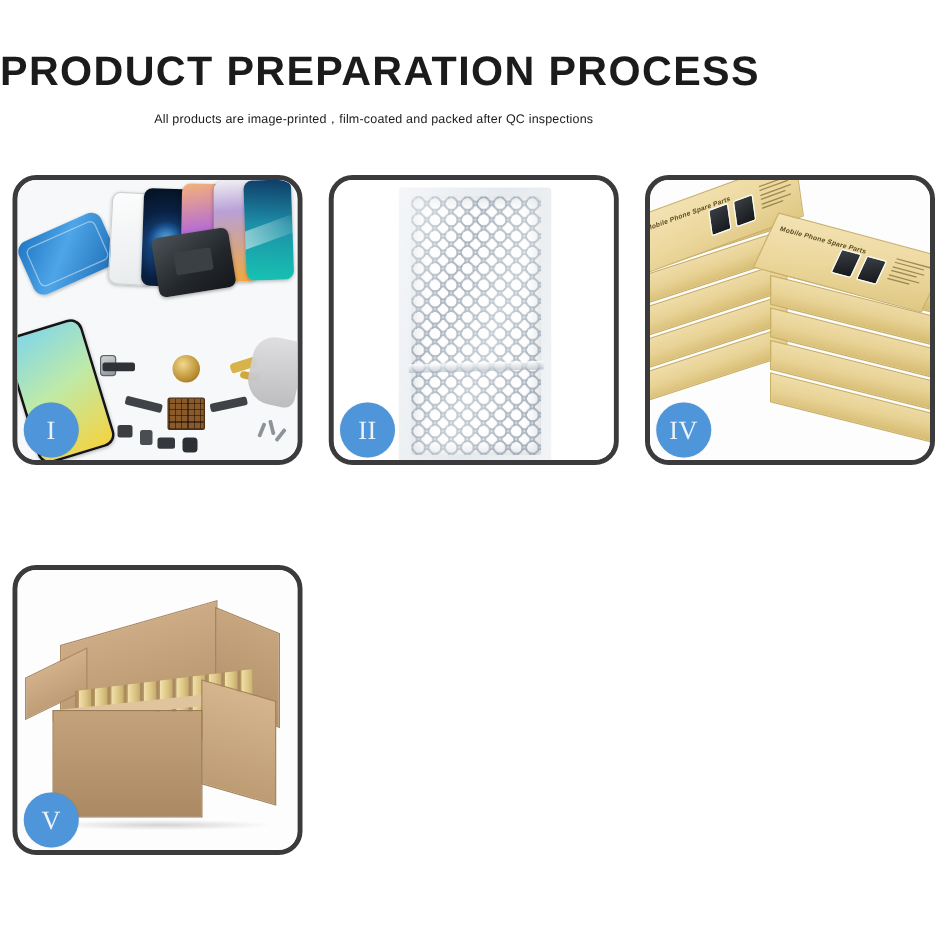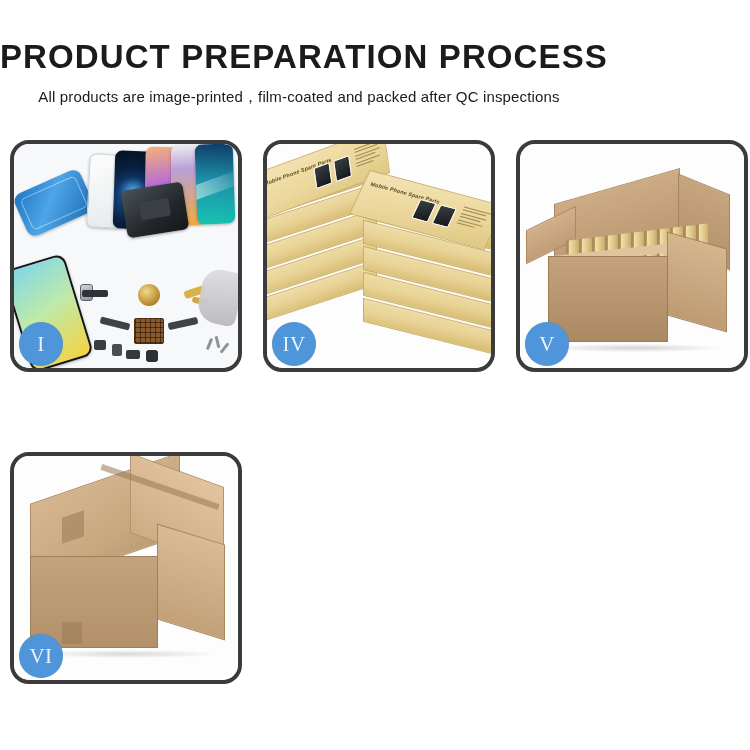--- a/index.html
+++ b/index.html
@@ -28,21 +28,21 @@
     font-size: 33px;
     font-weight: bold;
     letter-spacing: 1.1px;
     color: #1b1b1b;
     font-family: "Liberation Sans", sans-serif;
     white-space: nowrap;
   }
 
   .page-subtitle {
     margin-top: 12px;
-    font-size: 15px;
+    font-size: 10px;
     color: #1b1b1b;
     letter-spacing: 0.15px;
     white-space: nowrap;
     font-family: "Liberation Sans", sans-serif;
   }
 
   
   .grid {
     position: absolute;
     top: 140px;
@@ -466,20 +466,29 @@
         <div class="part-back"></div>
         <div class="part-screws">
           <i></i>
             <i></i>
             <i></i>
         </div>
       </div>
       <div class="badge">I</div>
     </div>
 
+    <div class="panel">
+      <div class="panel-photo p2">
+        <div class="wrap-outer"></div>
+        <div class="wrap-bubbles"></div>
+        <div class="wrap-sheen"></div>
+        <div class="wrap-fold"></div>
+      </div>
+      <div class="badge">II</div>
+    </div>
 
 
     <div class="panel">
       <div class="panel-photo p4">
         <div class="stack">
           <div class="sb sb-l5"></div>
           <div class="sb sb-l4"></div>
           <div class="sb sb-l3"></div>
           <div class="sb sb-l2"></div>
           <div class="sb sb-l1"></div>
@@ -541,28 +550,15 @@
             <i style="left:132px"></i>
         </div>
         <div class="c5-rim"></div>
         <div class="c5-body-r"></div>
         <div class="c5-body"></div>
         <div class="c5-shadow"></div>
       </div>
       <div class="badge">V</div>
     </div>
 
-    <div class="panel">
-      <div class="panel-photo p6">
-        <div class="c6-top"></div>
-        <div class="c6-top-r"></div>
-        <div class="c6-seam"></div>
-        <div class="c6-right"></div>
-        <div class="c6-front"></div>
-        <div class="c6-tape-t"></div>
-        <div class="c6-tape-b"></div>
-        <div class="c6-shadow"></div>
-      </div>
-      <div class="badge">VI</div>
-    </div>
 
   </div>
 </div>
 
 </body></html>

